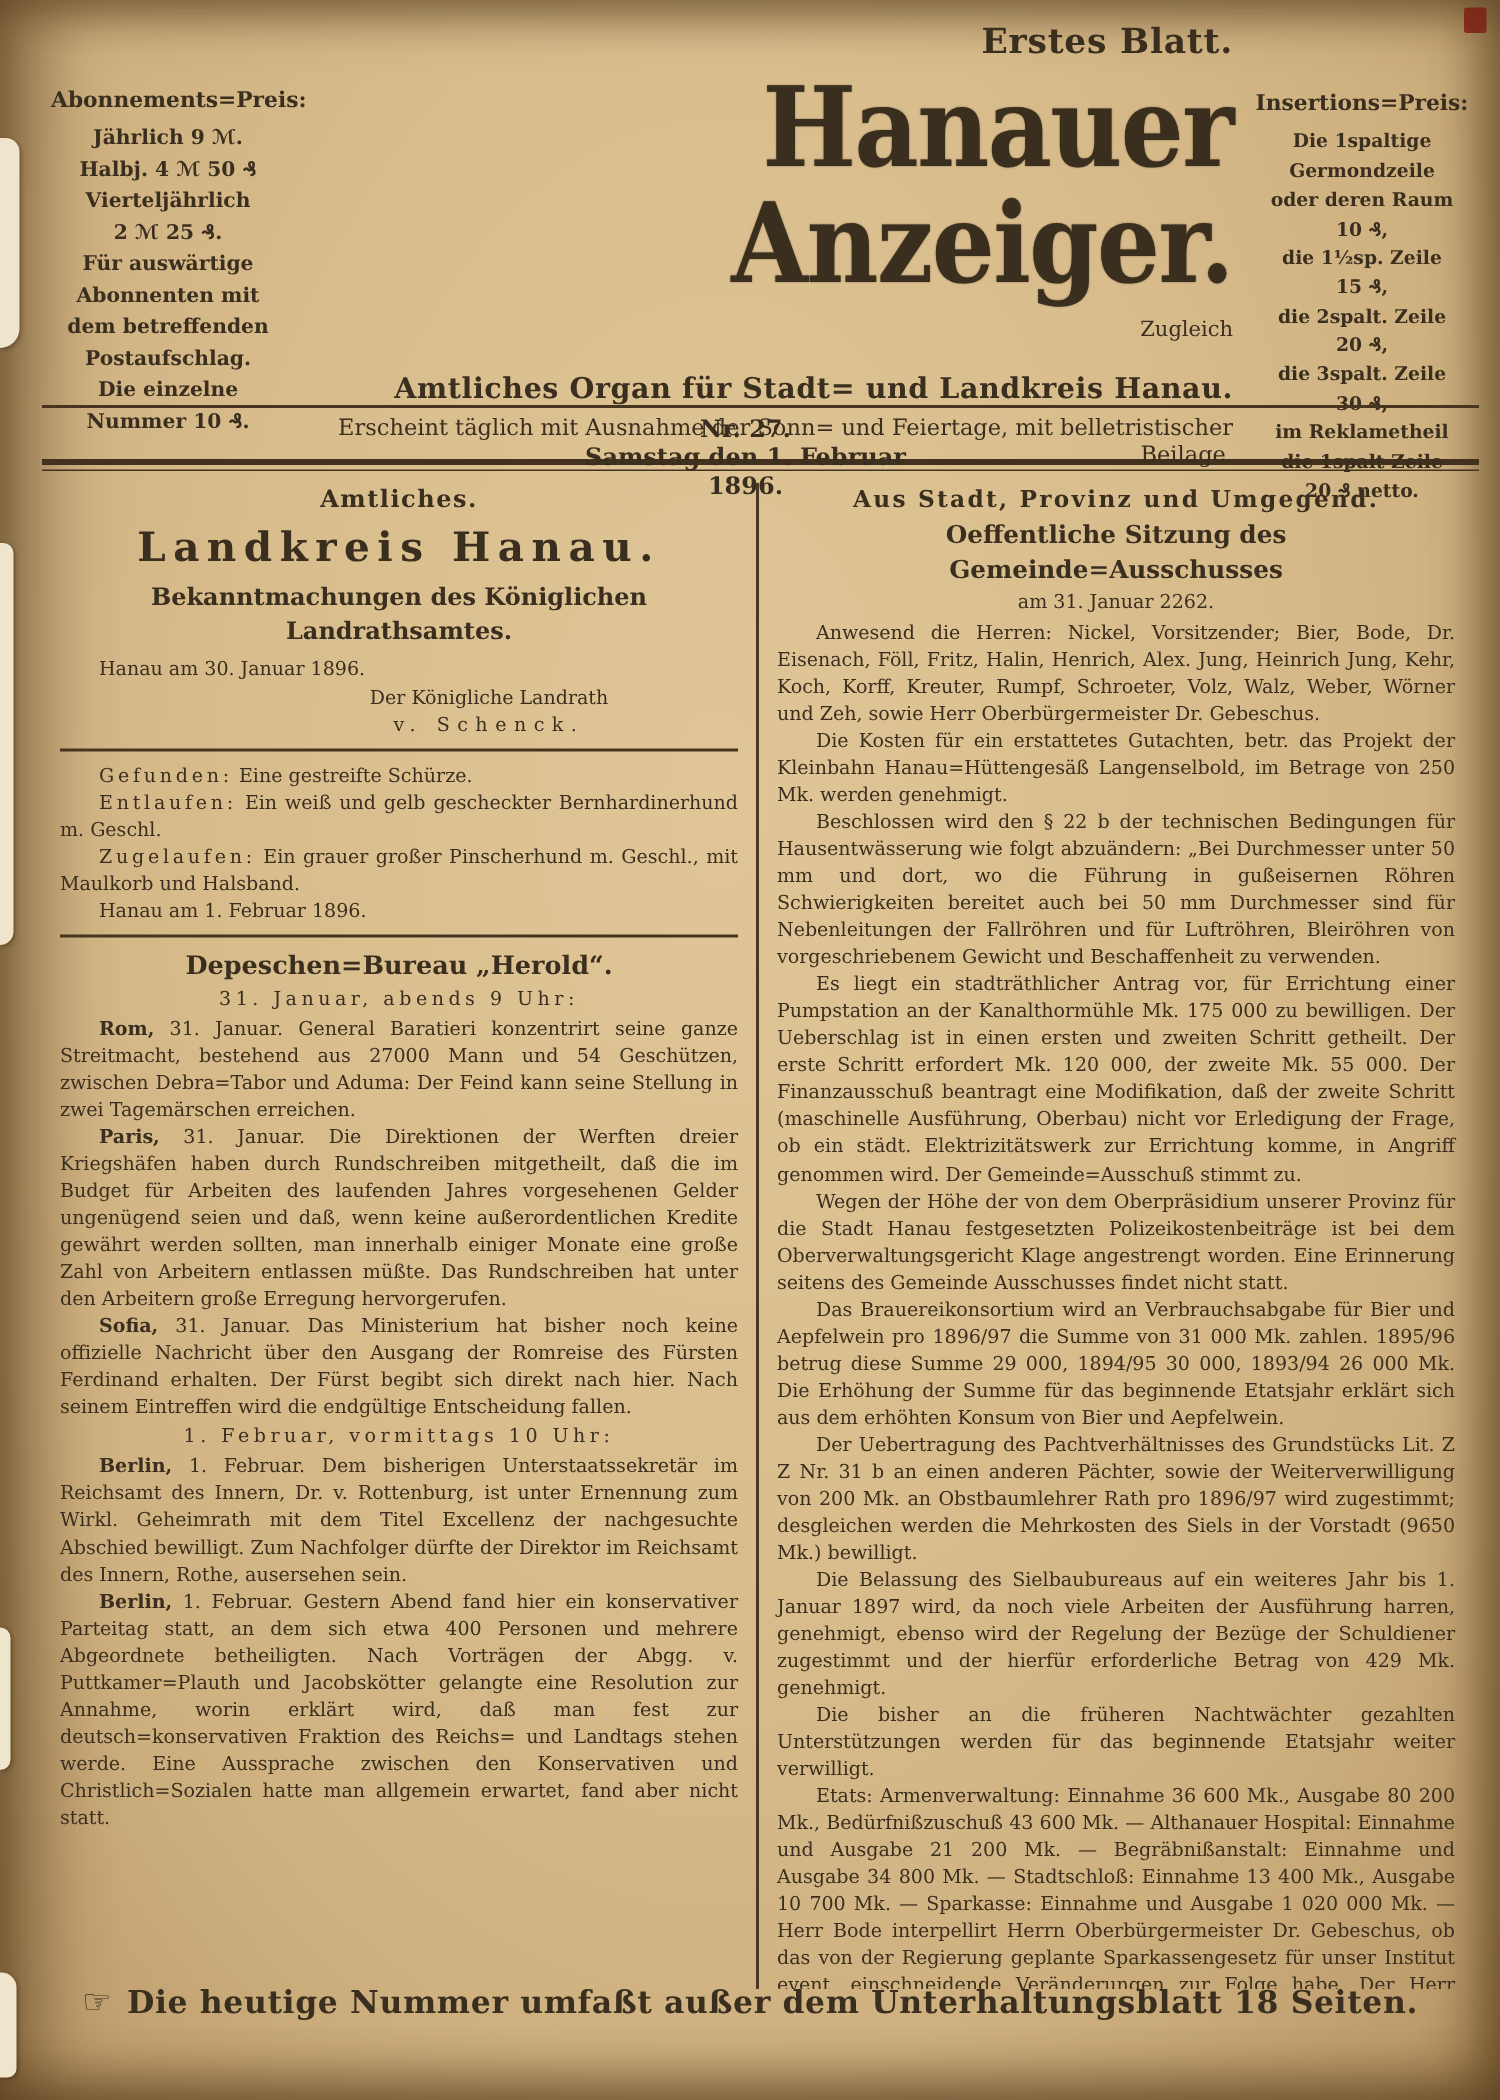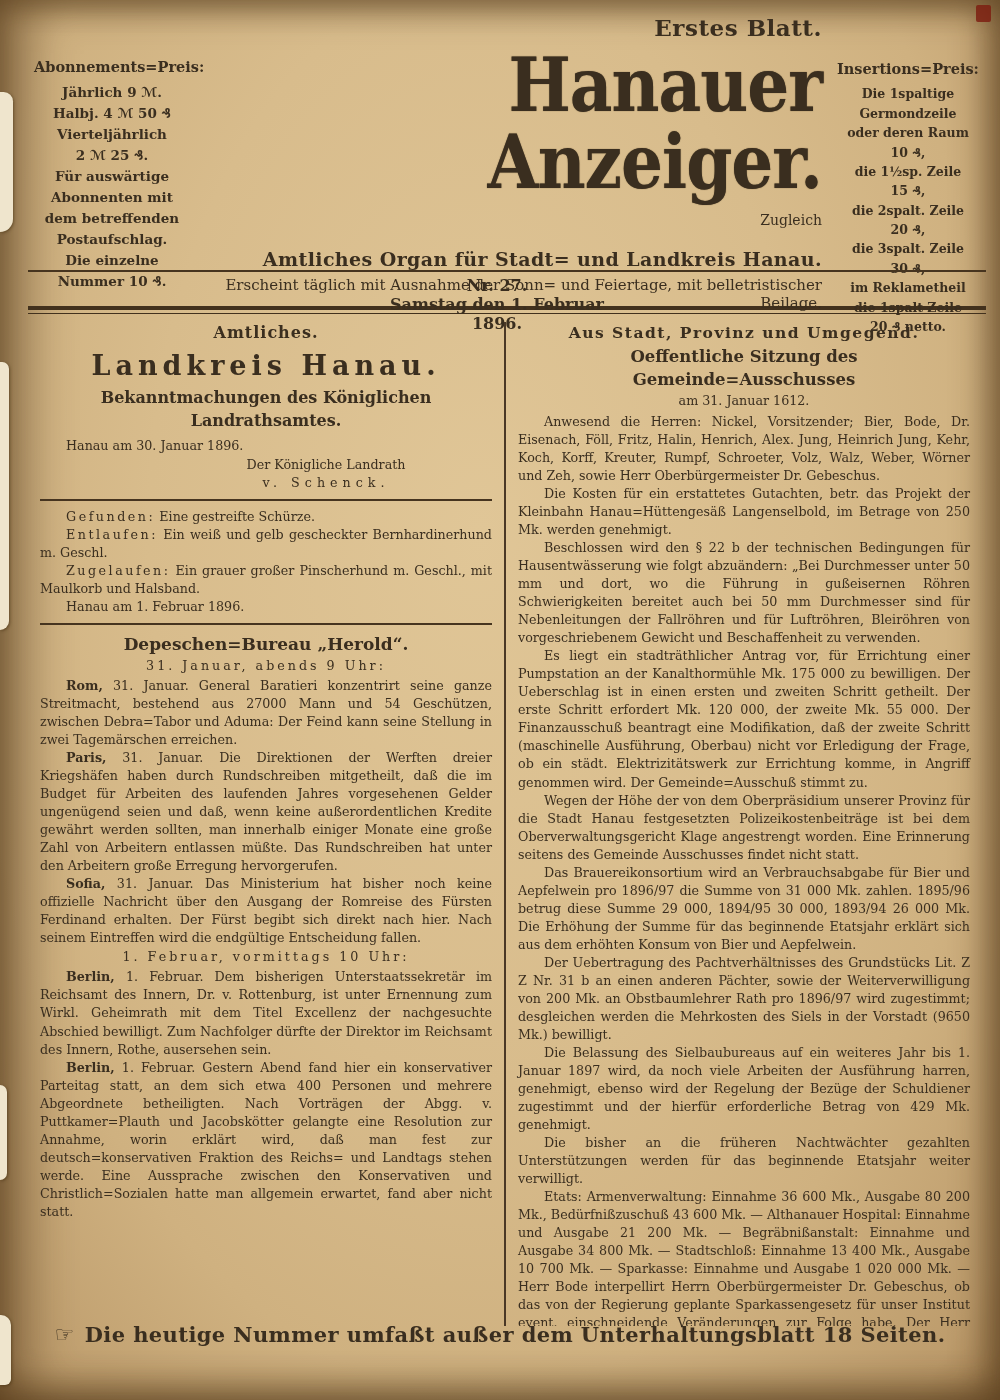--- a/index.html
+++ b/index.html
@@ -182,21 +182,21 @@
 
       </section>
     </div>
 
     <div class="col-divider"></div>
 
     <div class="col">
       <section>
         <div class="aus-stadt">Aus Stadt, Provinz und Umgegend.</div>
         <div class="meeting-title">Oeffentliche Sitzung des Gemeinde=Ausschusses</div>
-        <p class="meeting-date">am 31. Januar 1612.</p>
+        <p class="meeting-date">am 31. Januar 2262.</p>
         <p class="para">Anwesend die Herren: Nickel, Vorsitzender; Bier, Bode, Dr. Eisenach, Föll, Fritz, Halin, Henrich, Alex. Jung, Heinrich Jung, Kehr, Koch, Korff, Kreuter, Rumpf, Schroeter, Volz, Walz, Weber, Wörner und Zeh, sowie Herr Oberbürgermeister Dr. Gebeschus.</p>
         <p class="para">Die Kosten für ein erstattetes Gutachten, betr. das Projekt der Kleinbahn Hanau=Hüttengesäß Langenselbold, im Betrage von 250 Mk. werden genehmigt.</p>
         <p class="para">Beschlossen wird den § 22 b der technischen Bedingungen für Hausentwässerung wie folgt abzuändern: „Bei Durchmesser unter 50 mm und dort, wo die Führung in gußeisernen Röhren Schwierigkeiten bereitet auch bei 50 mm Durchmesser sind für Nebenleitungen der Fallröhren und für Luftröhren, Bleiröhren von vorgeschriebenem Gewicht und Beschaffenheit zu verwenden.</p>
         <p class="para">Es liegt ein stadträthlicher Antrag vor, für Errichtung einer Pumpstation an der Kanalthormühle Mk. 175 000 zu bewilligen. Der Ueberschlag ist in einen ersten und zweiten Schritt getheilt. Der erste Schritt erfordert Mk. 120 000, der zweite Mk. 55 000. Der Finanzausschuß beantragt eine Modifikation, daß der zweite Schritt (maschinelle Ausführung, Oberbau) nicht vor Erledigung der Frage, ob ein städt. Elektrizitätswerk zur Errichtung komme, in Angriff genommen wird. Der Gemeinde=Ausschuß stimmt zu.</p>
         <p class="para">Wegen der Höhe der von dem Oberpräsidium unserer Provinz für die Stadt Hanau festgesetzten Polizeikostenbeiträge ist bei dem Oberverwaltungsgericht Klage angestrengt worden. Eine Erinnerung seitens des Gemeinde Ausschusses findet nicht statt.</p>
         <p class="para">Das Brauereikonsortium wird an Verbrauchsabgabe für Bier und Aepfelwein pro 1896/97 die Summe von 31 000 Mk. zahlen. 1895/96 betrug diese Summe 29 000, 1894/95 30 000, 1893/94 26 000 Mk. Die Erhöhung der Summe für das beginnende Etatsjahr erklärt sich aus dem erhöhten Konsum von Bier und Aepfelwein.</p>
         <p class="para">Der Uebertragung des Pachtverhältnisses des Grundstücks Lit. Z Z Nr. 31 b an einen anderen Pächter, sowie der Weiterverwilligung von 200 Mk. an Obstbaumlehrer Rath pro 1896/97 wird zugestimmt; desgleichen werden die Mehrkosten des Siels in der Vorstadt (9650 Mk.) bewilligt.</p>
         <p class="para">Die Belassung des Sielbaubureaus auf ein weiteres Jahr bis 1. Januar 1897 wird, da noch viele Arbeiten der Ausführung harren, genehmigt, ebenso wird der Regelung der Bezüge der Schuldiener zugestimmt und der hierfür erforderliche Betrag von 429 Mk. genehmigt.</p>
         <p class="para">Die bisher an die früheren Nachtwächter gezahlten Unterstützungen werden für das beginnende Etatsjahr weiter verwilligt.</p>
         <p class="para">Etats: Armenverwaltung: Einnahme 36 600 Mk., Ausgabe 80 200 Mk., Bedürfnißzuschuß 43 600 Mk. — Althanauer Hospital: Einnahme und Ausgabe 21 200 Mk. — Begräbnißanstalt: Einnahme und Ausgabe 34 800 Mk. — Stadtschloß: Einnahme 13 400 Mk., Ausgabe 10 700 Mk. — Sparkasse: Einnahme und Ausgabe 1 020 000 Mk. — Herr Bode interpellirt Herrn Oberbürgermeister Dr. Gebeschus, ob das von der Regierung geplante Sparkassengesetz für unser Institut event. einschneidende Veränderungen zur Folge habe. Der Herr Oberbürgermeister erwidert, daß nach den Grundzügen des Sparkassengesetzes unsere Sparkasse keine besonderen Veränderungen vorzunehmen habe. Z. B. sei in den Grundzügen die Bestimmung enthalten, daß 10 pCt. der Einlegerguthaben in preußischer oder deutscher Staatsanleihe anzulegen seien; die hiesige Sparkasse habe aber jetzt schon etwa 52 pCt. der Einlegerguthaben in den betr. Papieren angelegt. — Gaswerk: Einnahme und Ausgabe 423 600 Mk. (Reingewinn 100 000 Mk. gegen 90 000 Mk. in 1895/96). — Wasserwerk: Einnahme und Ausgabe 80 875 Mk. — Badeanstalt: Einnahme 6065, Ausgabe 7455 Mk., Bedürfnißzuschuß 1390 Mk.</p>

